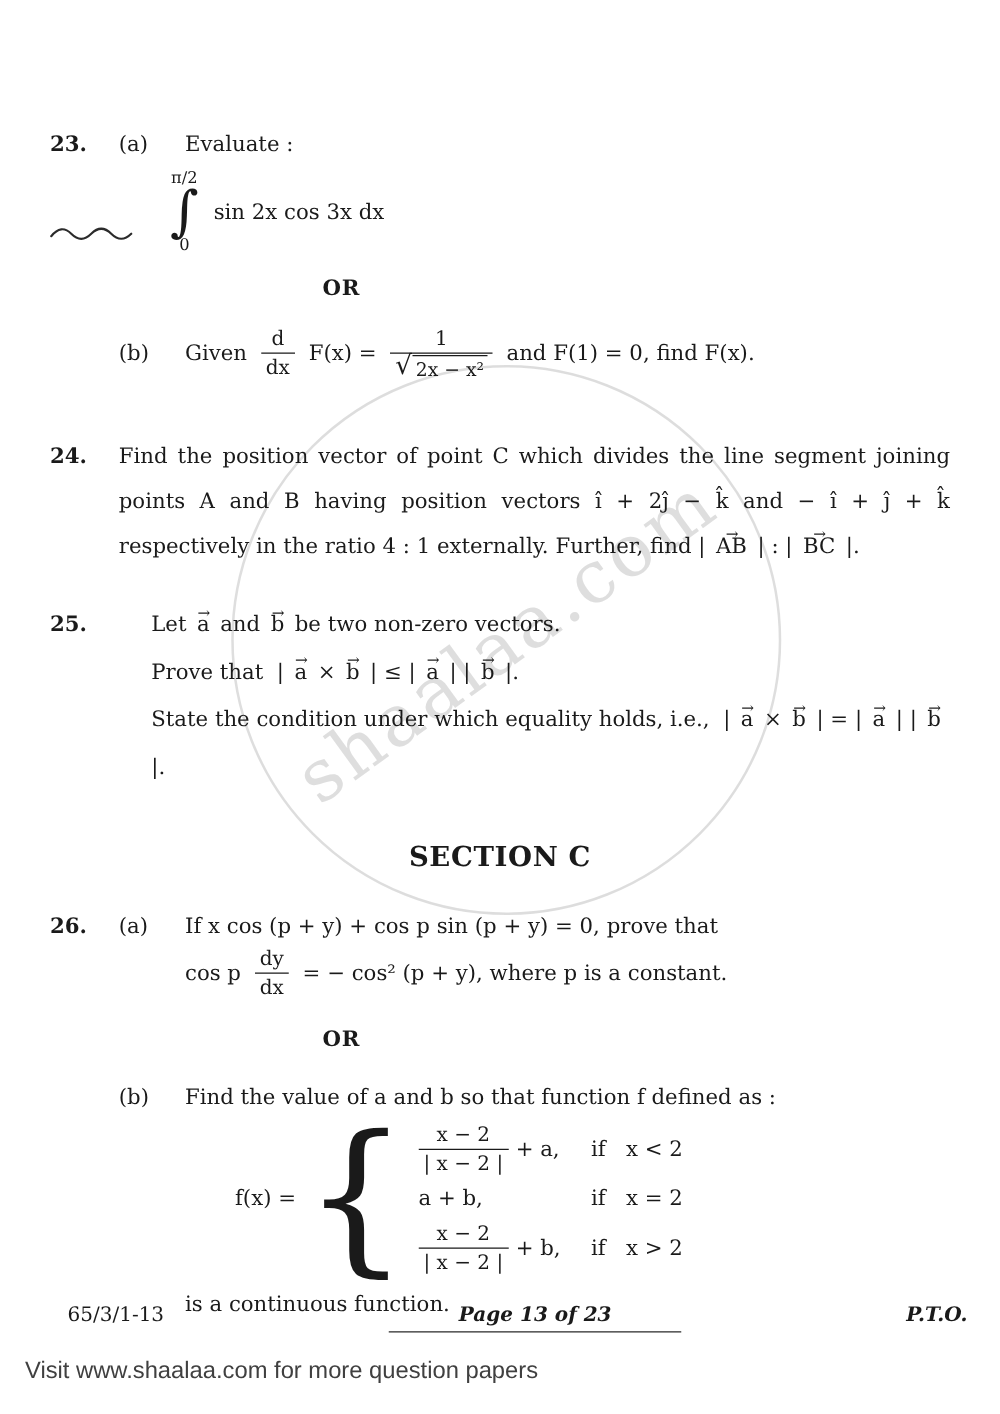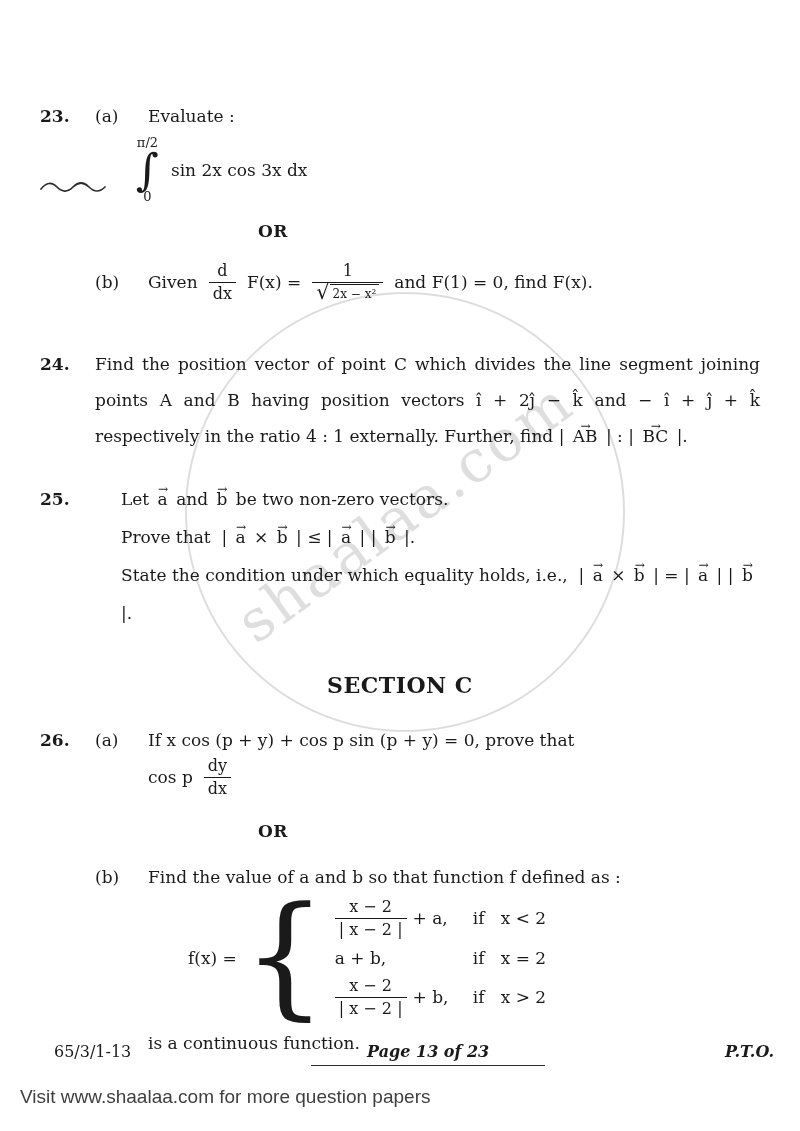--- a/index.html
+++ b/index.html
@@ -30,21 +30,21 @@
 
   .or-line{font-weight:bold;margin:16px 0 0 218px;letter-spacing:.5px;}
 
   .mathline{display:flex;align-items:center;margin-top:20px;}
   .mathline .mitem{margin-right:11px;}
   .frac{display:inline-block;text-align:center;vertical-align:middle;font-size:16px;line-height:1.25;}
   .frac .fnum{display:block;border-bottom:1.4px solid #1a1a1a;padding:0 4px 1px;}
   .frac .fden{display:block;padding:1px 4px 0;}
   .sqrt{white-space:nowrap;display:inline-flex;align-items:flex-start;}
   .sqrt-sign{font-size:21px;line-height:1;margin-top:-2px;}
-  .radicand{display:inline-block;border-top:1.4px solid #1a1a1a;padding:2px 3px 0;font-size:12px;}
+  .radicand{display:inline-block;border-top:1.4px solid #1a1a1a;padding:2px 3px 0;font-size:15px;}
 
   .q24-row{margin-top:42px;}
   .q25-row{margin-top:26px;gap:26px;}
   .q25-row .qline{line-height:38px;}
 
   .vec{display:inline-block;position:relative;margin:0 3px;}
   .vec-arrow{position:absolute;top:-0.82em;left:0;width:100%;text-align:center;font-size:.72em;letter-spacing:-1px;}
 
   .section-title{text-align:center;font-weight:bold;font-size:22px;margin-top:40px;letter-spacing:.5px;}
   .section-desc{font-style:italic;margin-top:24px;}
@@ -182,20 +182,21 @@
       <span class="qpart">(a)</span>
       <span class="qbody">If x cos (p + y) + cos p sin (p + y) = 0, prove that</span>
     </div>
 
     <div class="mathline m26">
       <span class="mitem">cos p</span>
       <span class="frac mitem">
         <span class="fnum">dy</span>
         <span class="fden">dx</span>
       </span>
+      <span class="mitem">= − cos² (p + y), where p is a constant.</span>
     </div>
 
     <div class="or-line2">OR</div>
 
     <div class="qrow q26b-row">
       <span class="sp55"></span>
       <span class="qpart">(b)</span>
       <span class="qbody">Find the value of a and b so that function f defined as :</span>
     </div>
 

